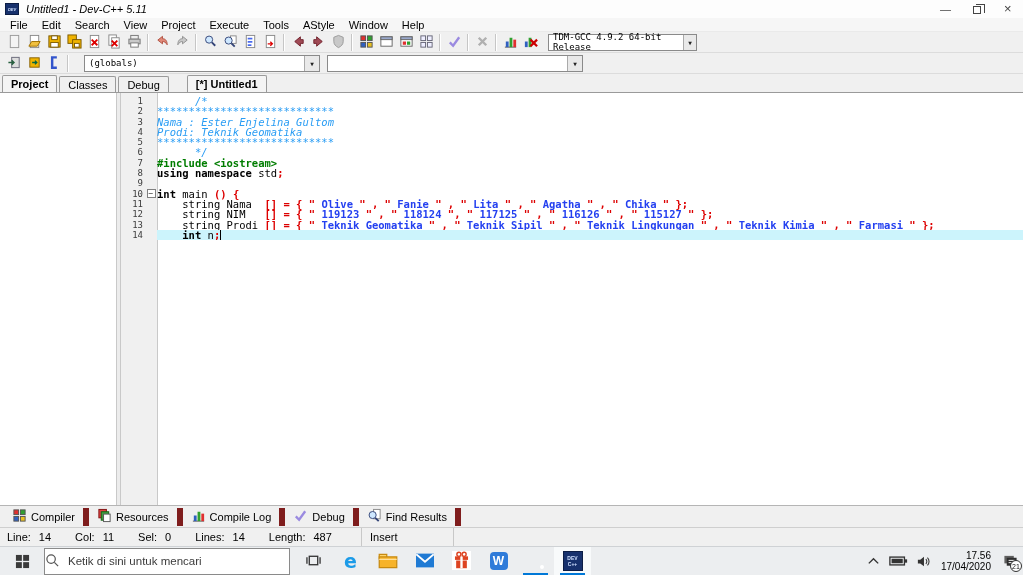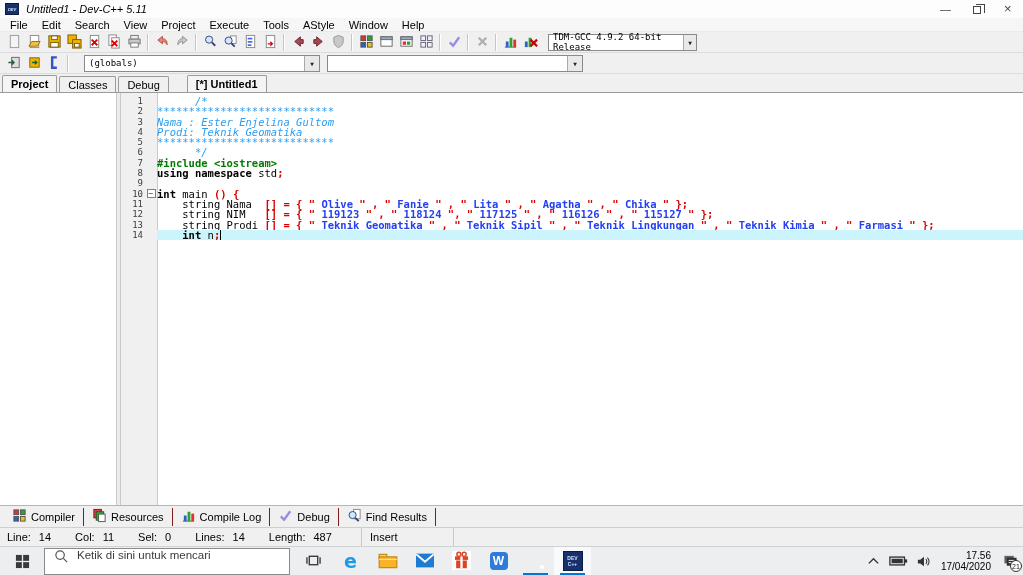--- a/index.html
+++ b/index.html
@@ -52,34 +52,34 @@
   .tok-c { color:var(--c-comment,#2a9df4); font-style:italic; }
   .tok-p { color:var(--c-preproc,#007d00);font-weight:bold; }
   .tok-k { color:var(--c-keyword,#000); font-weight:bold; }
   .tok-i { color:#000;text-align:center; }
   .tok-s { color:var(--c-symbol,#dd0000); font-weight:bold; }
   .tok-b { color:var(--c-strword,#2440f0); font-weight:bold; }
   .caret { display:inline-block; width:1px; height:10px; background:#000; }
 
   
   .bottom-tabs { height:22px; background:#f0f0f0; border-top:1px solid #b5b5b5; display:flex; align-items:center; padding-left:4px; }
-  .btab { display:flex; align-items:center; gap:4px; padding:0 8px; height:18px; border-right:1px solid #7f1d1d; font-size:11px; }
+  .btab { display:flex; align-items:center; gap:4px; padding:0 8px; height:18px; border-right:6px solid #7f1d1d; font-size:11px; }
 
   
   .statusbar { height:19px; background:#f0f0f0; border-top:1px solid #cfcfcf; display:flex; align-items:center; font-size:11px; }
   .status-fields { width:362px; display:flex; align-items:center; padding-left:7px; border-right:1px solid #c8c8c8; height:100%; }
   .sf-label { margin-right:8px; }
   .sf-value { margin-right:24px; }
   .status-mode { width:92px; padding-left:8px; border-right:1px solid #c8c8c8; height:100%; display:flex; align-items:center; }
   .status-rest { flex:1; height:100%; }
 
   
   .taskbar { height:29px; background:#eceef0; border-top:1px solid #cfd2d5; display:flex; align-items:center; }
   .start-btn { width:44px; height:100%; display:flex; align-items:center; justify-content:center; }
-  .search-box { width:246px; height:27px; background:#fff; border:1px solid #8a8a8a; display:flex; align-items:flex-start; gap:8px; padding-left:9px; color:#3c3c3c; font-size:11.5px; }
+  .search-box { width:246px; height:27px; background:#fff; border:1px solid #8a8a8a; display:flex; align-items:center; gap:8px; padding-left:0; color:#3c3c3c; font-size:11.5px; }
   .tb-icons { display:flex; height:100%; margin-left:5px; }
   .tb-icon { width:37px; height:100%; display:flex; align-items:center; justify-content:center; position:relative; }
   .tb-icon.running::after { content:""; position:absolute; bottom:0; left:6px; right:6px; height:2px; background:#0078d7; }
   .tb-icon.active-app { background:#f8fafb; }
   .tray { margin-left:auto; display:flex; align-items:center; height:100%; }
   .tray-item { display:flex; align-items:center; justify-content:center; height:100%; padding:0 4px; }
   .clock { text-align:right; font-size:10px; line-height:11px; padding:0 6px; }
   .notif { position:relative; width:26px; }
   .notif-badge { position:absolute; right:1px; bottom:3px; width:12px; height:12px; border-radius:50%; background:#fff; border:1px solid #333; font-size:7px; display:flex; align-items:center; justify-content:center; color:#111; }
 

